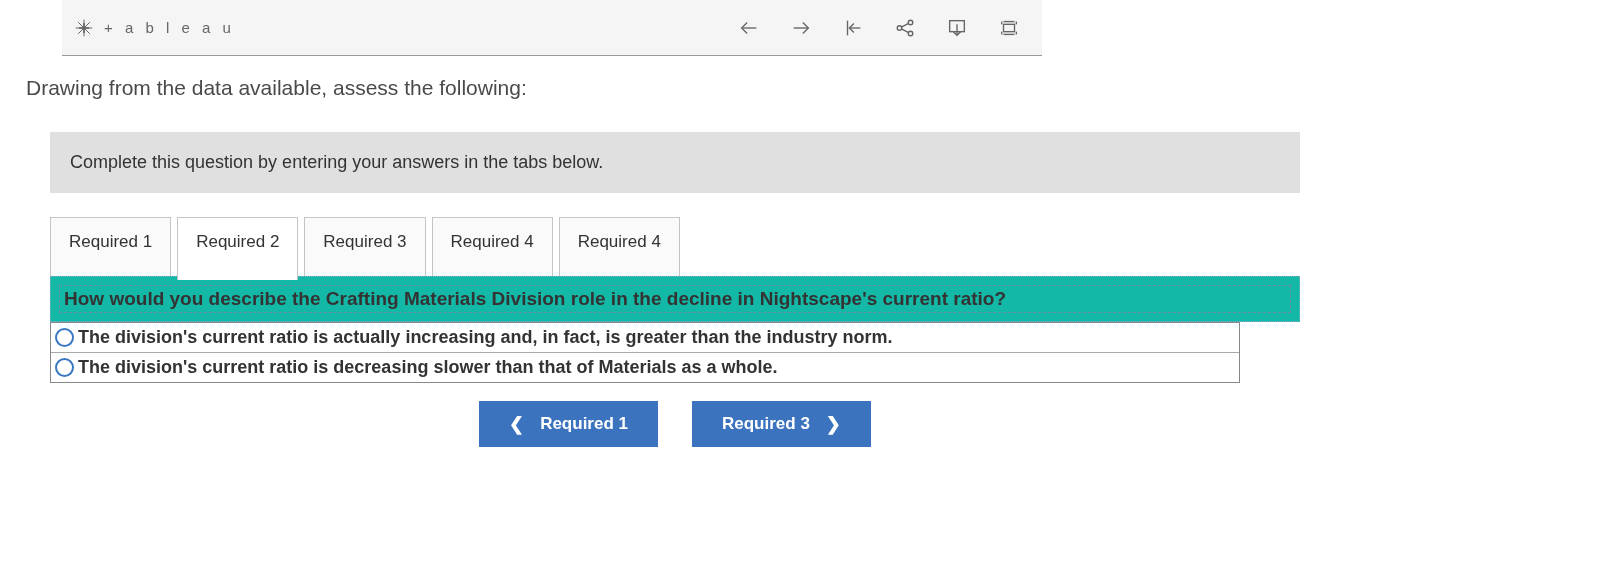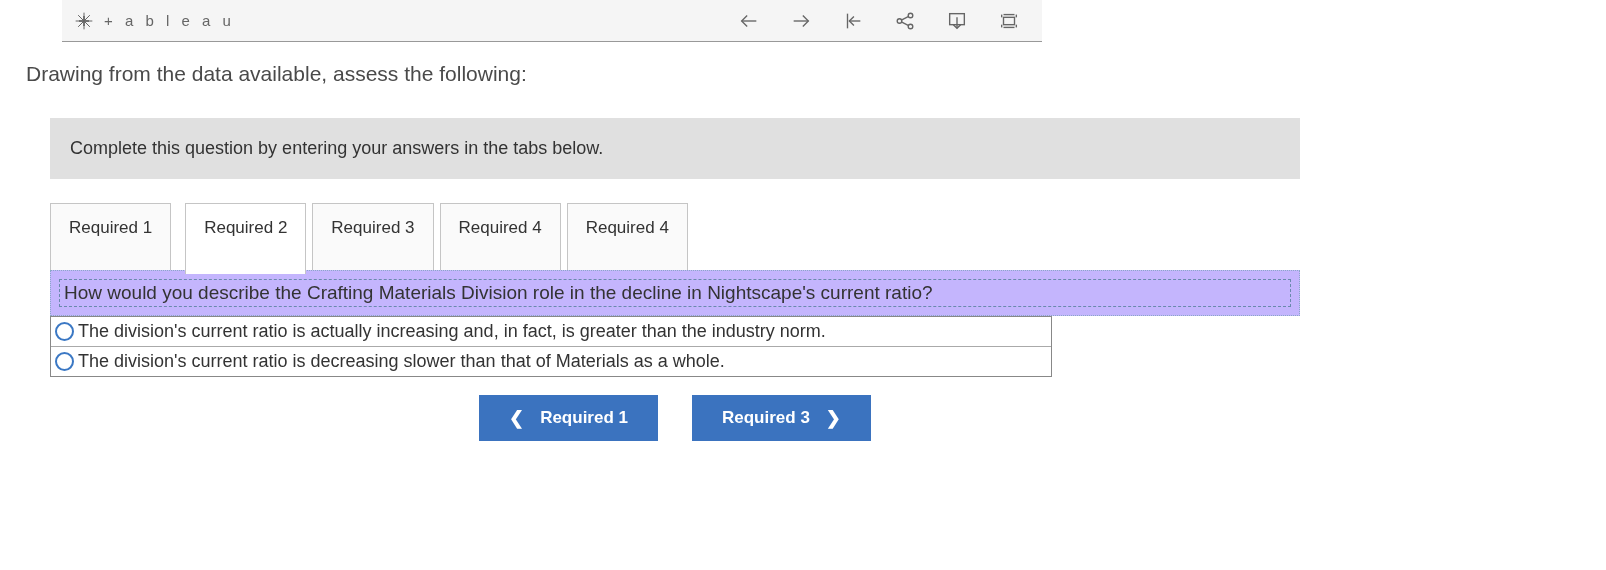--- a/index.html
+++ b/index.html
@@ -3,21 +3,21 @@
   <meta charset="utf-8">
   <style>
     * { box-sizing: border-box; margin: 0; padding: 0; }
     body { font-family: Arial, Helvetica, sans-serif; font-size: 16px; color: #333; background: #fff; }
     
     .toolbar {
       display: flex;
       align-items: center;
       background: #f5f5f5;
       border-bottom: 1px solid #999;
-      height: 42px;
+      height: 56px;
       padding: 0 12px;
       width: 980px;
       margin-left: 62px;
     }
     .toolbar-left {
       display: flex;
       align-items: center;
       gap: 4px;
     }
     .toolbar-logo-icon {
@@ -79,46 +79,47 @@
       font-size: 17px;
       color: #333;
       cursor: pointer;
       position: relative;
     }
     .tab.inactive {
       background: #fafafa;
     }
     .tab.active {
       background: #fff;
-      padding-bottom: 36px;
+      padding-bottom: 28px;
       margin-bottom: -4px;
       z-index: 2;
-      margin-left: 8px;
     }
     
     .question-panel {
       border-top: 1px dotted #8aa8c8;
       border-bottom: 1px dotted #8aa8c8;
       border-left: 1px dotted #8aa8c8;
       border-right: 1px dotted #8aa8c8;
-      background: #c4b5fd;
+      background: #14b8a6;
       padding: 8px 8px;
       font-size: 19px;
       color: #333;
       position: relative;
+      font-weight: bold;
     }
     .question-panel-inner {
       border: 1px dashed #6a8aad;
       padding: 2px 4px;
     }
     
     .options {
       border: 1px solid #888;
       border-top: none;
-      width: 1002px;
+      width: 1190px;
+      font-weight: bold;
     }
     .option-row {
       display: flex;
       align-items: center;
       border-top: 1px solid #aaa;
       padding: 4px 2px;
       gap: 4px;
       cursor: pointer;
     }
     .option-row:first-child { border-top: 1px solid #888; }

